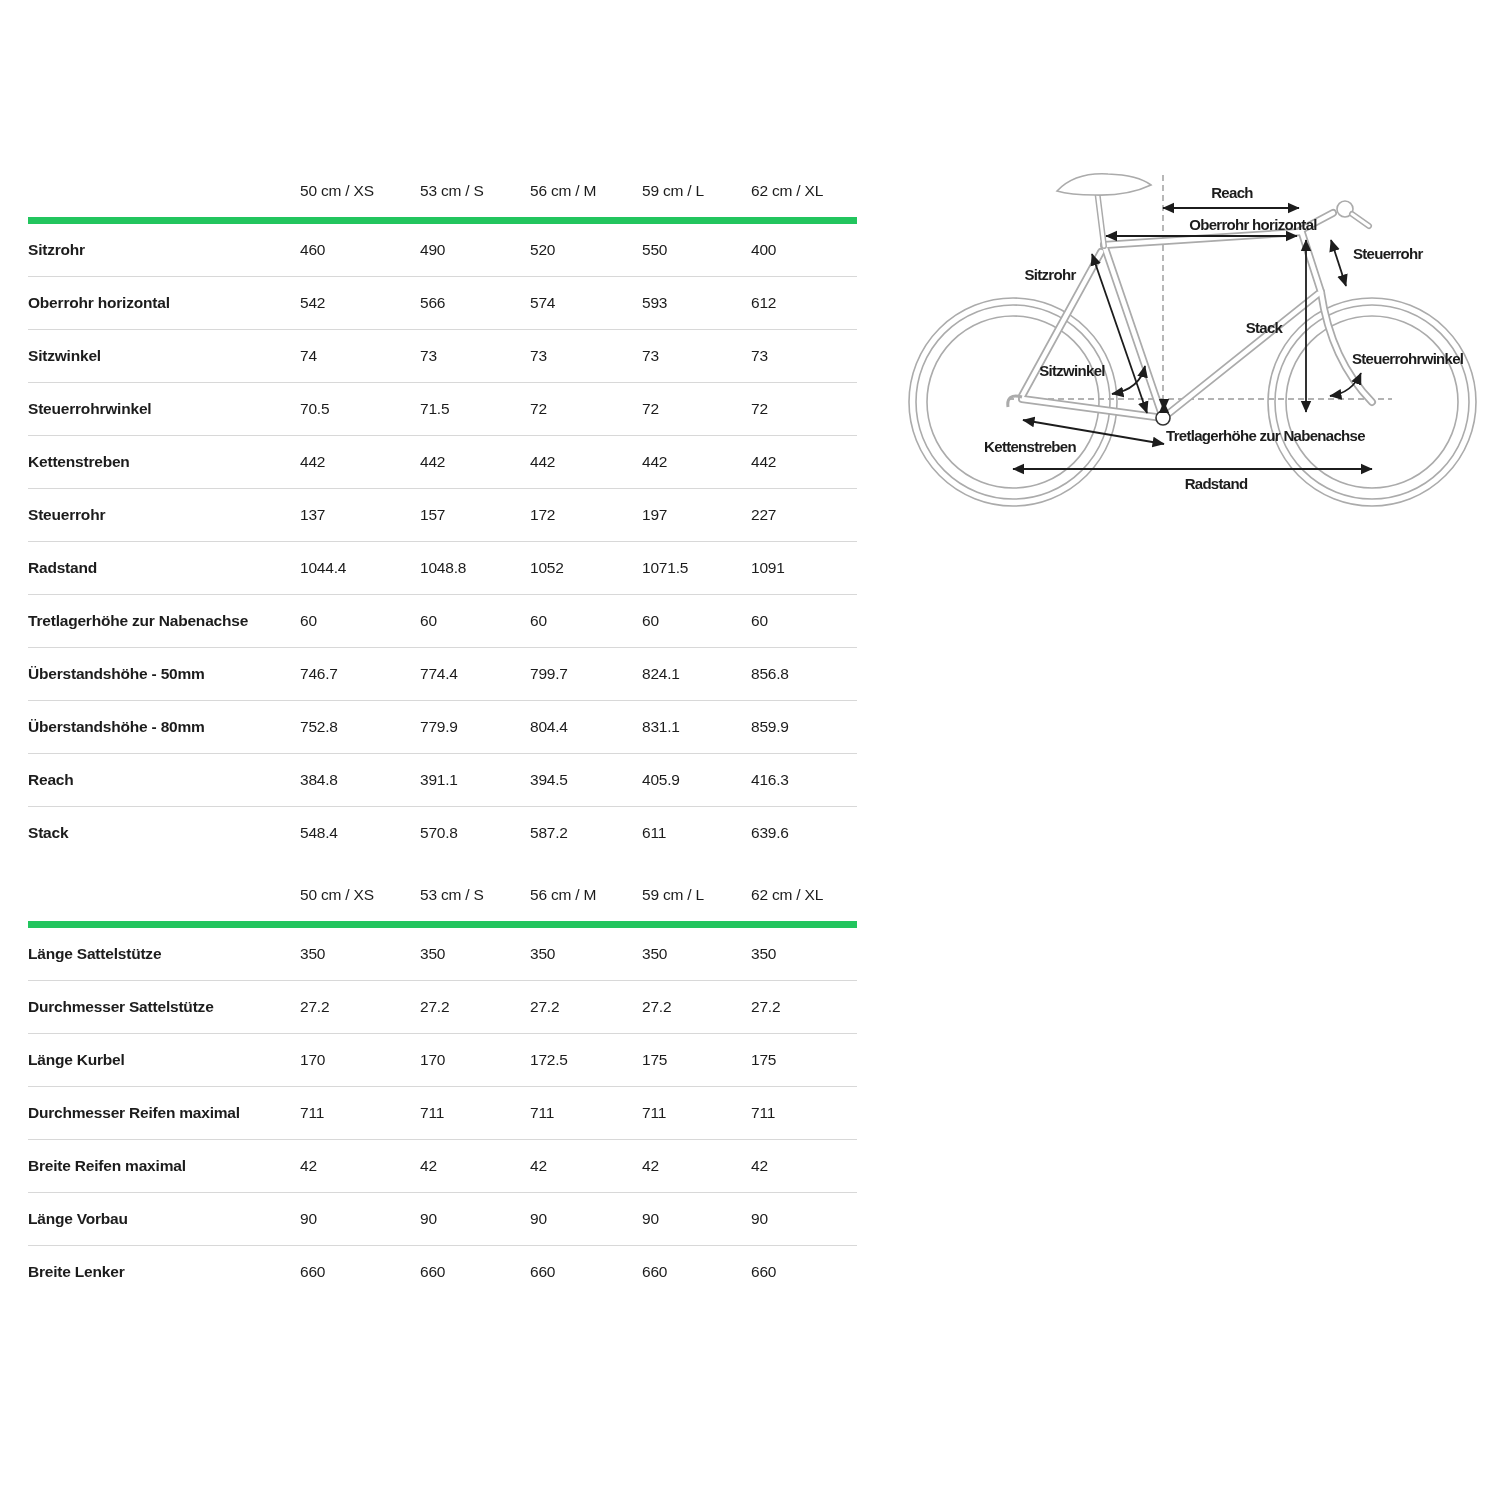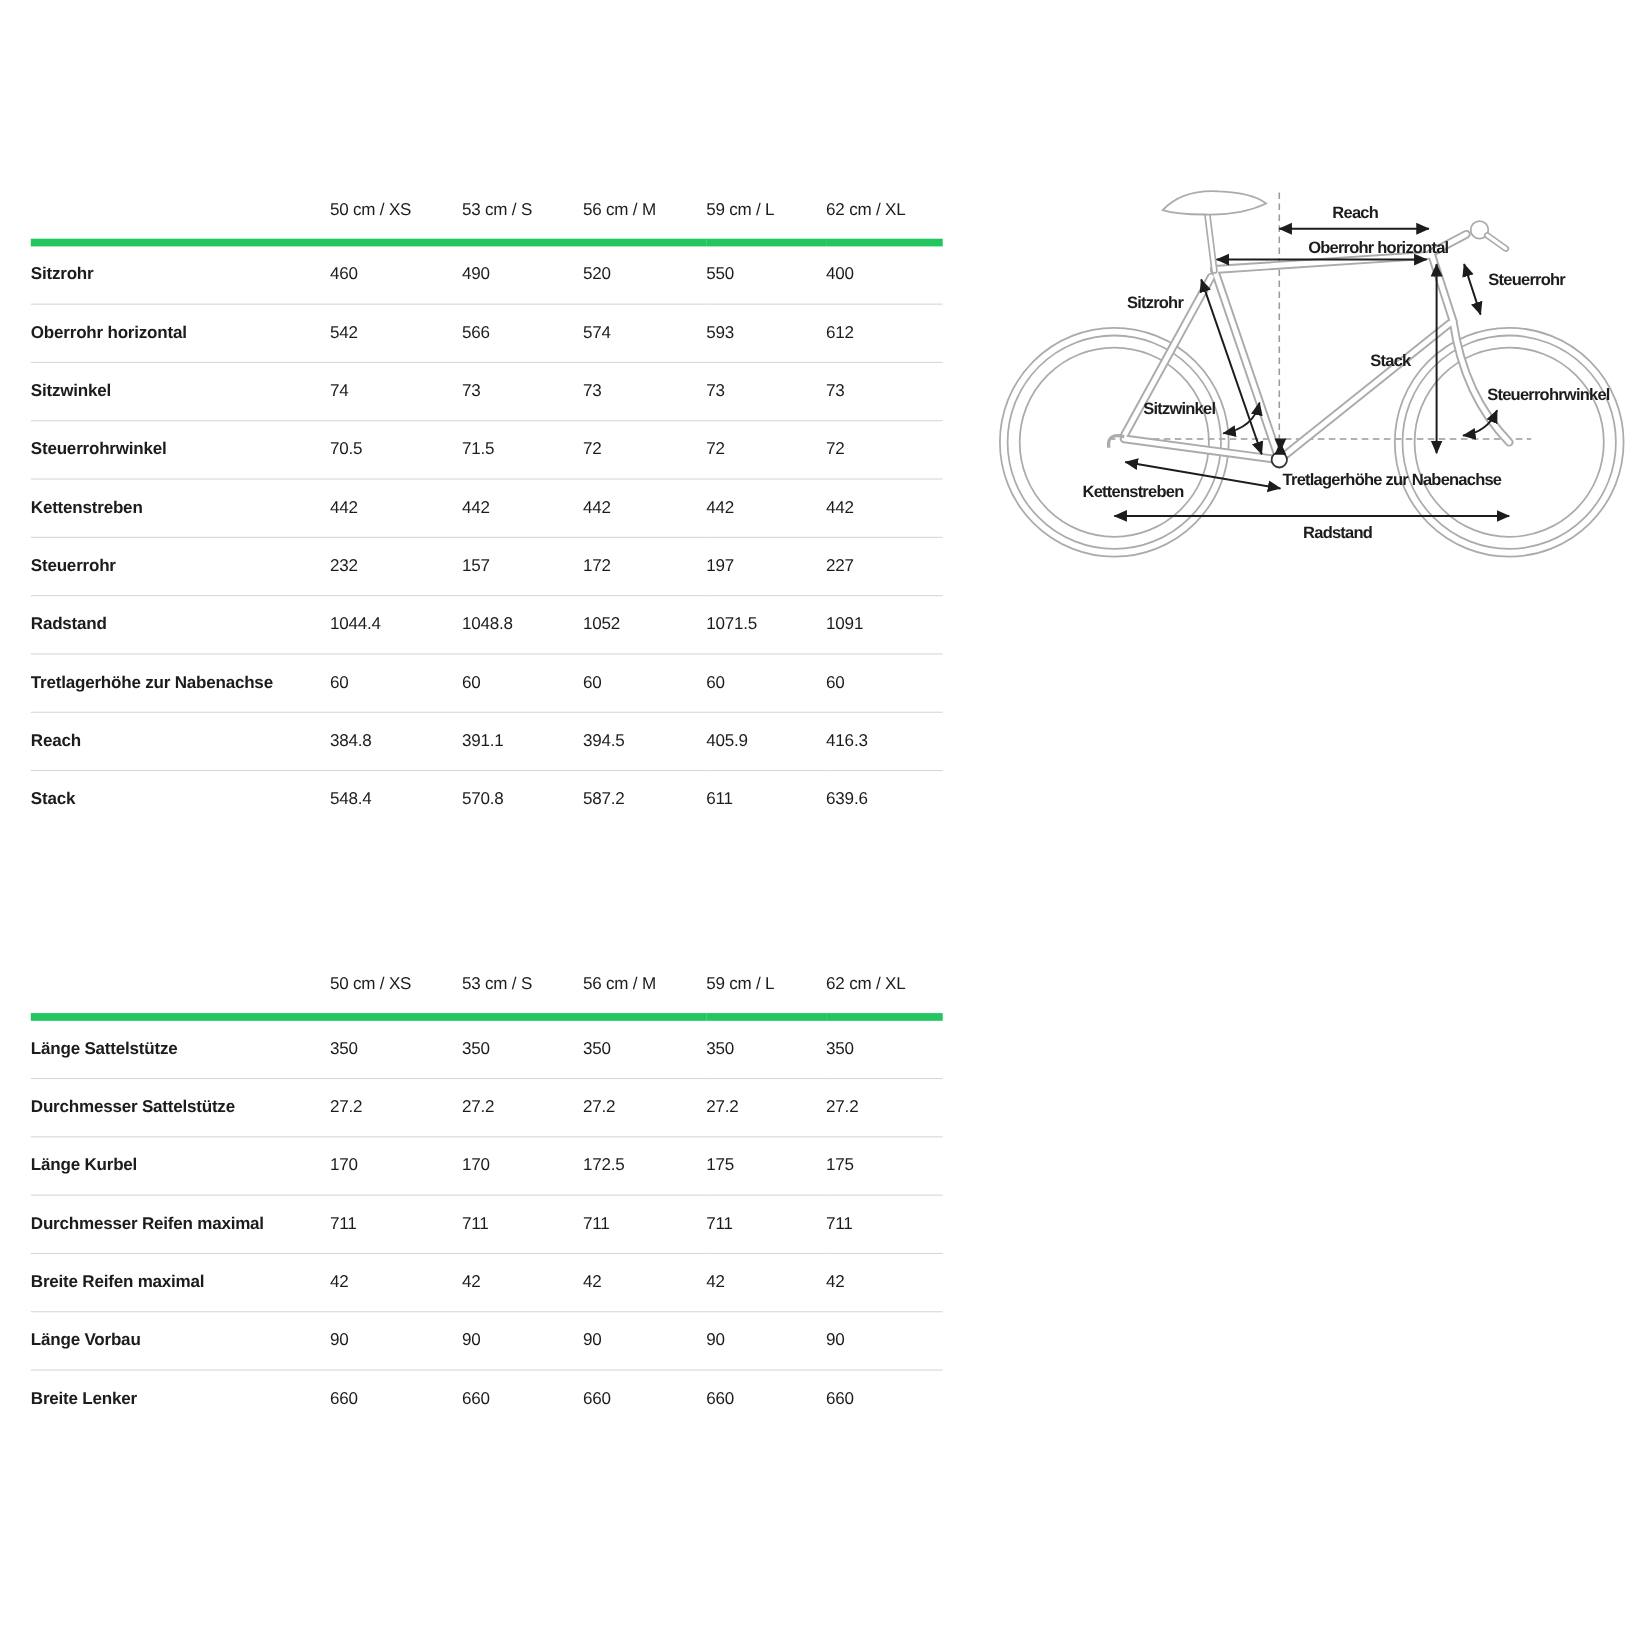--- a/index.html
+++ b/index.html
@@ -123,41 +123,57 @@
       <tr>
         <th>Kettenstreben</th>
         <td>442</td>
         <td>442</td>
         <td>442</td>
         <td>442</td>
         <td>442</td>
       </tr>
       <tr>
         <th>Steuerrohr</th>
-        <td>232</td>
+        <td>137</td>
         <td>157</td>
         <td>172</td>
         <td>197</td>
         <td>227</td>
       </tr>
       <tr>
         <th>Radstand</th>
         <td>1044.4</td>
         <td>1048.8</td>
         <td>1052</td>
         <td>1071.5</td>
         <td>1091</td>
       </tr>
       <tr>
         <th>Tretlagerhöhe zur Nabenachse</th>
         <td>60</td>
         <td>60</td>
         <td>60</td>
         <td>60</td>
         <td>60</td>
+      </tr>
+      <tr>
+        <th>Überstandshöhe - 50mm</th>
+        <td>746.7</td>
+        <td>774.4</td>
+        <td>799.7</td>
+        <td>824.1</td>
+        <td>856.8</td>
+      </tr>
+      <tr>
+        <th>Überstandshöhe - 80mm</th>
+        <td>752.8</td>
+        <td>779.9</td>
+        <td>804.4</td>
+        <td>831.1</td>
+        <td>859.9</td>
       </tr>
       <tr>
         <th>Reach</th>
         <td>384.8</td>
         <td>391.1</td>
         <td>394.5</td>
         <td>405.9</td>
         <td>416.3</td>
       </tr>
       <tr>

